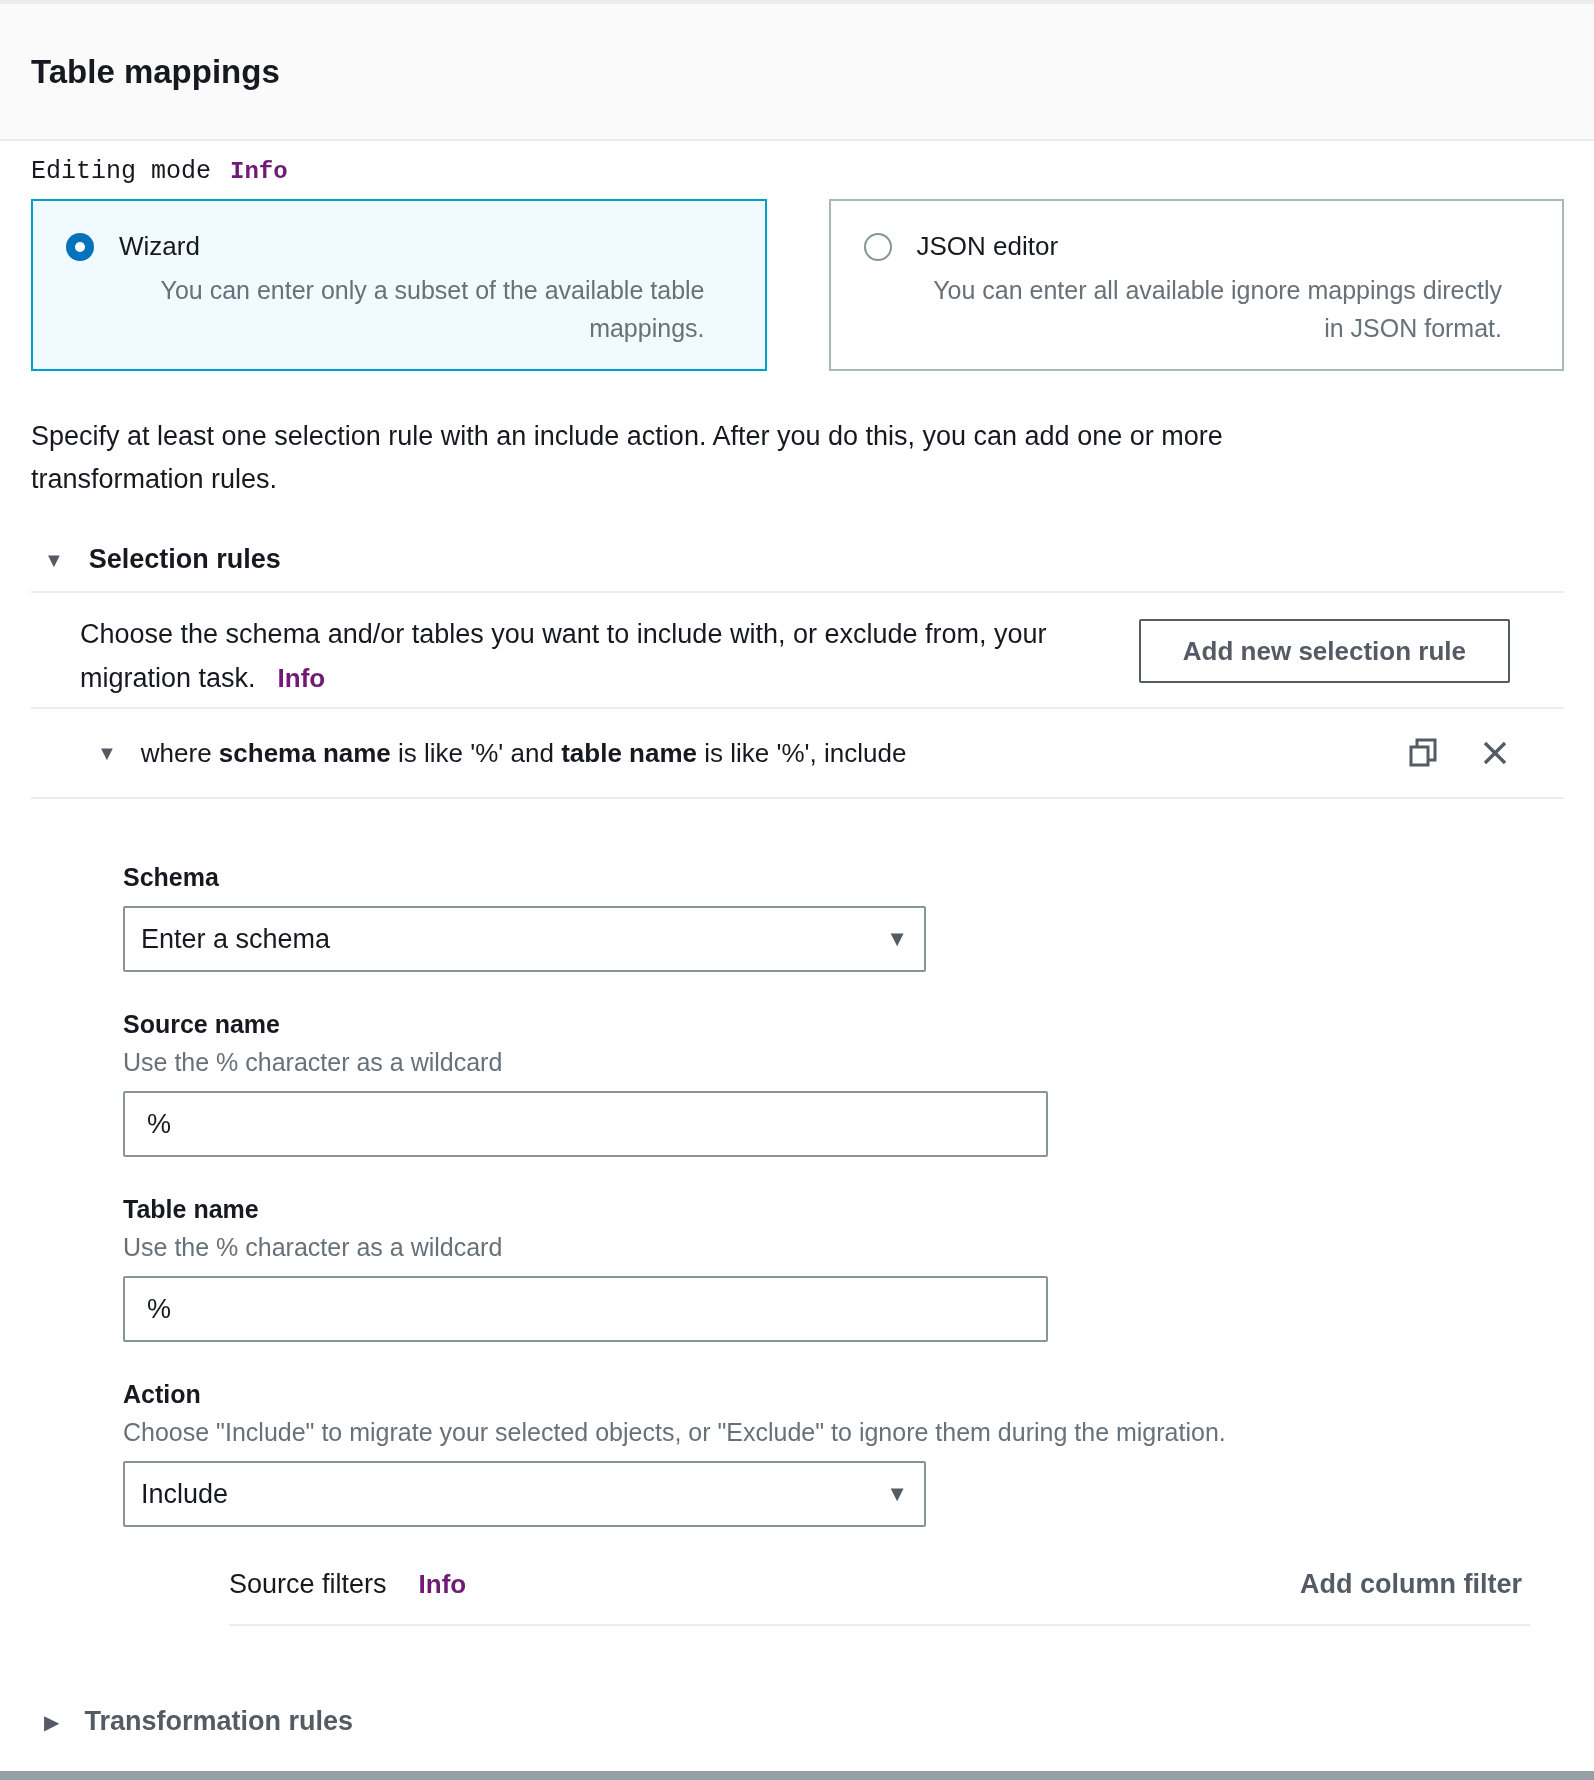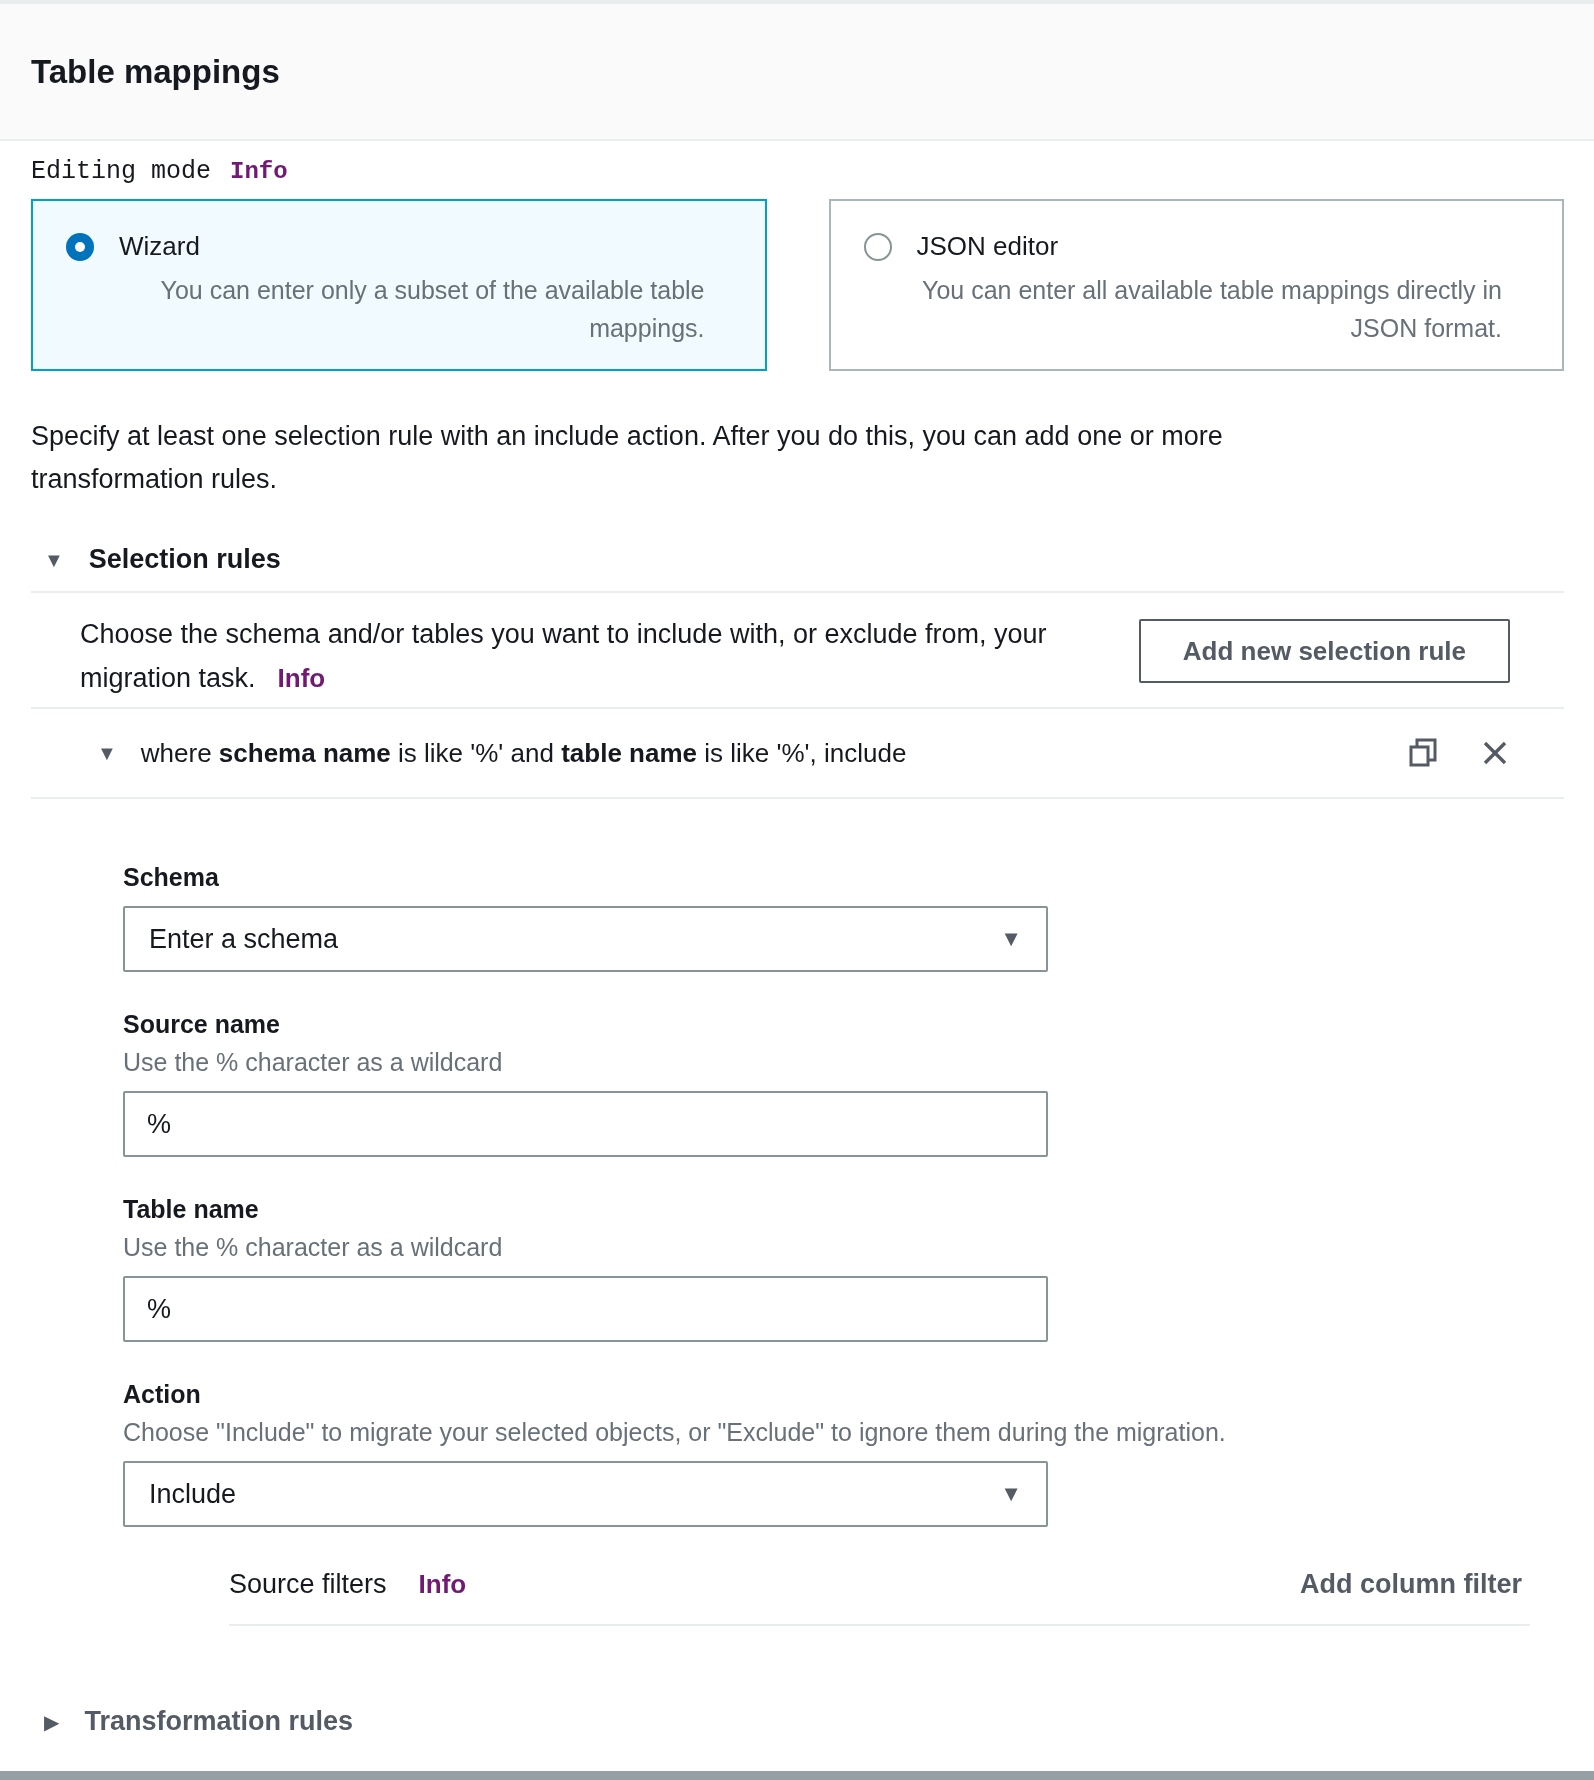--- a/index.html
+++ b/index.html
@@ -121,29 +121,29 @@
   .rule-summary { margin-left: 24px; font-size: 26px; color: #16191f; }
   .rule-summary b { font-weight: 700; }
   .rule-actions { margin-left: auto; display: flex; align-items: center; gap: 38px; padding-right: 52px; }
   .icon-btn { background: none; border: none; cursor: pointer; padding: 0; line-height: 0; }
 
   .rule-body { padding-left: 92px; }
   .field-label { font-size: 25px; font-weight: 700; color: #16191f; }
   .field-hint { margin-top: 9px; font-size: 25px; color: #687078; }
   .control {
     margin-top: 14px;
-    width: 925px;
+    width: 803px;
     height: 66px;
     border: 2px solid #879596;
     border-radius: 2px;
     background: #ffffff;
     display: flex;
     align-items: center;
     justify-content: space-between;
-    padding: 0 24px;
+    padding: 0 16px;
     font-size: 27px;
     color: #16191f;
   }
   .control .caret { font-size: 22px; }
   input.text-input {
     margin-top: 14px;
     width: 925px;
     height: 66px;
     border: 2px solid #879596;
     border-radius: 2px;
@@ -214,21 +214,21 @@
       <span class="radio checked"></span>
       <div>
         <div class="card-title">Wizard</div>
         <div class="card-desc">You can enter only a subset of the available table mappings.</div>
       </div>
     </div>
     <div class="card">
       <span class="radio"></span>
       <div>
         <div class="card-title">JSON editor</div>
-        <div class="card-desc">You can enter all available table mappings directly in JSON format.</div>
+        <div class="card-desc">You can enter all available ignore mappings directly in JSON format.</div>
       </div>
     </div>
   </div>
 
   <p class="intro">Specify at least one selection rule with an include action. After you do this, you can add one or more transformation rules.</p>
 
   <div class="section-header">
     <span class="caret">▼</span>
     <span class="section-title">Selection rules</span>
   </div>

